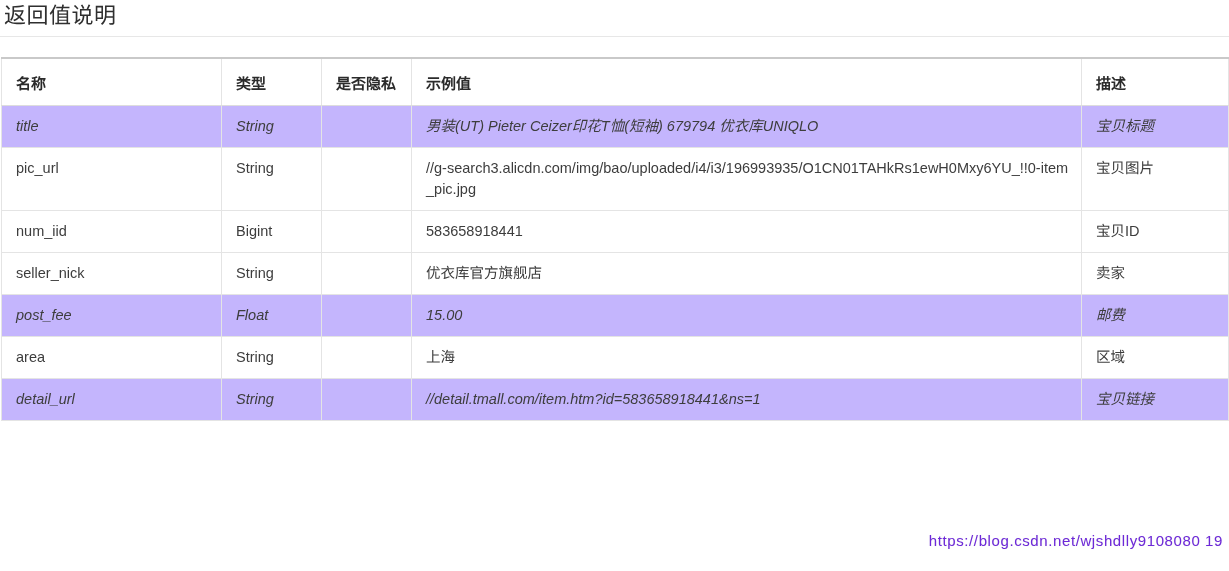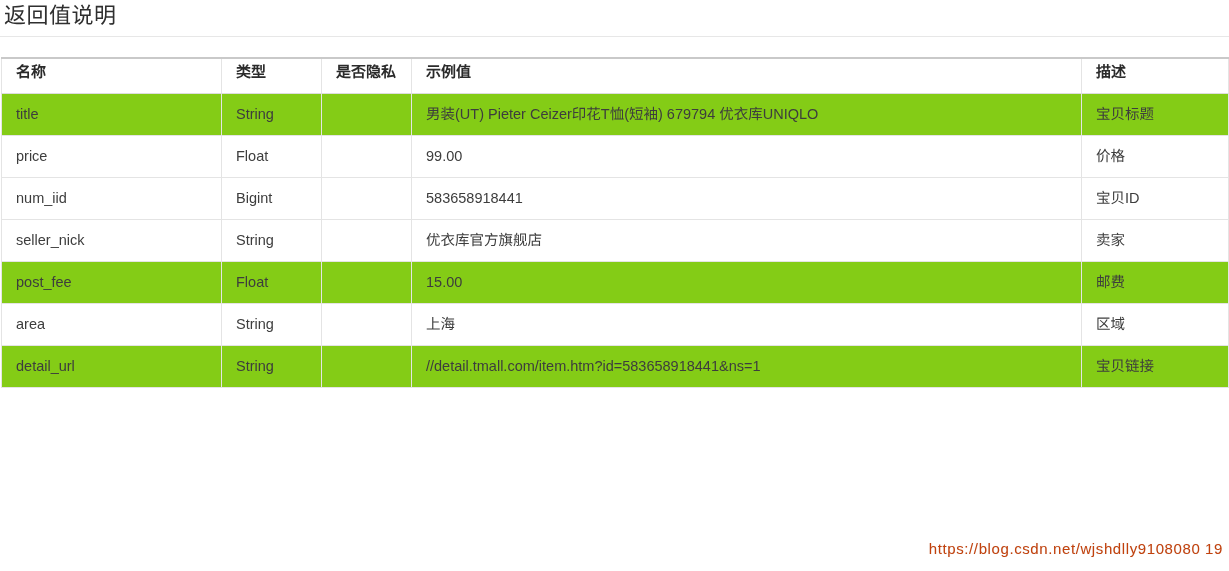--- a/index.html
+++ b/index.html
@@ -62,51 +62,52 @@
   table.api-table thead th {
     text-align: left;
     font-weight: bold;
     font-size: 15px;
     color: #2b2b2b;
     background: #ffffff;
     border-top: 2px solid #c9c9c9;
     border-bottom: 1px solid #dddddd;
     border-left: 1px solid #e4e4e4;
     border-right: 1px solid #e4e4e4;
-    padding: 0 10px 12px 14px;
+    padding: 12px 10px 12px 14px;
     vertical-align: middle;
     height: 22px;
   }
   table.api-table thead th:first-child { border-left: 1px solid #e4e4e4; }
 
   table.api-table tbody td {
     border: 1px solid #e4e4e4;
     padding: 10px 10px 10px 14px;
     vertical-align: top;
     line-height: 21px;
     word-break: break-all;
     background: transparent;
   }
   table.api-table tbody tr.alt td {
-    background: #84cc16;
+    background: #c4b5fd;
+    font-style: italic;
   }
   table.api-table tbody tr.plain td {
     background: #ffffff;
   }
 
   .cell-text { display: block; }
   .cell-empty { display: block; min-height: 21px; }
 
   
   .watermark {
     position: absolute;
     right: 6px;
-    bottom: 14px;
+    bottom: 22px;
     font-size: 15px;
-    color: #c2410c;
+    color: #6d28d9;
     letter-spacing: 0.6px;
     white-space: nowrap;
     pointer-events: none;
     user-select: none;
     font-family: "Liberation Sans", "DejaVu Sans", sans-serif;
     text-shadow: 0 0 1px rgba(220,220,220,0.7);
   }
 </style>
 </head>
 <body>
@@ -148,33 +149,33 @@
             </td>
             <td>
               <span class="cell-text">男装(UT) Pieter Ceizer印花T恤(短袖) 679794 优衣库UNIQLO</span>
             </td>
             <td>
               <span class="cell-text">宝贝标题</span>
             </td>
           </tr>
           <tr class="plain">
             <td>
-              <span class="cell-text">price</span>
-            </td>
-            <td>
-              <span class="cell-text">Float</span>
-            </td>
-            <td>
-              <span class="cell-empty"></span>
-            </td>
-            <td>
-              <span class="cell-text">99.00</span>
-            </td>
-            <td>
-              <span class="cell-text">价格</span>
+              <span class="cell-text">pic_url</span>
+            </td>
+            <td>
+              <span class="cell-text">String</span>
+            </td>
+            <td>
+              <span class="cell-empty"></span>
+            </td>
+            <td>
+              <span class="cell-text">//g-search3.alicdn.com/img/bao/uploaded/i4/i3/196993935/O1CN01TAHkRs1ewH0Mxy6YU_!!0-item_pic.jpg</span>
+            </td>
+            <td>
+              <span class="cell-text">宝贝图片</span>
             </td>
           </tr>
           <tr class="plain">
             <td>
               <span class="cell-text">num_iid</span>
             </td>
             <td>
               <span class="cell-text">Bigint</span>
             </td>
             <td>

